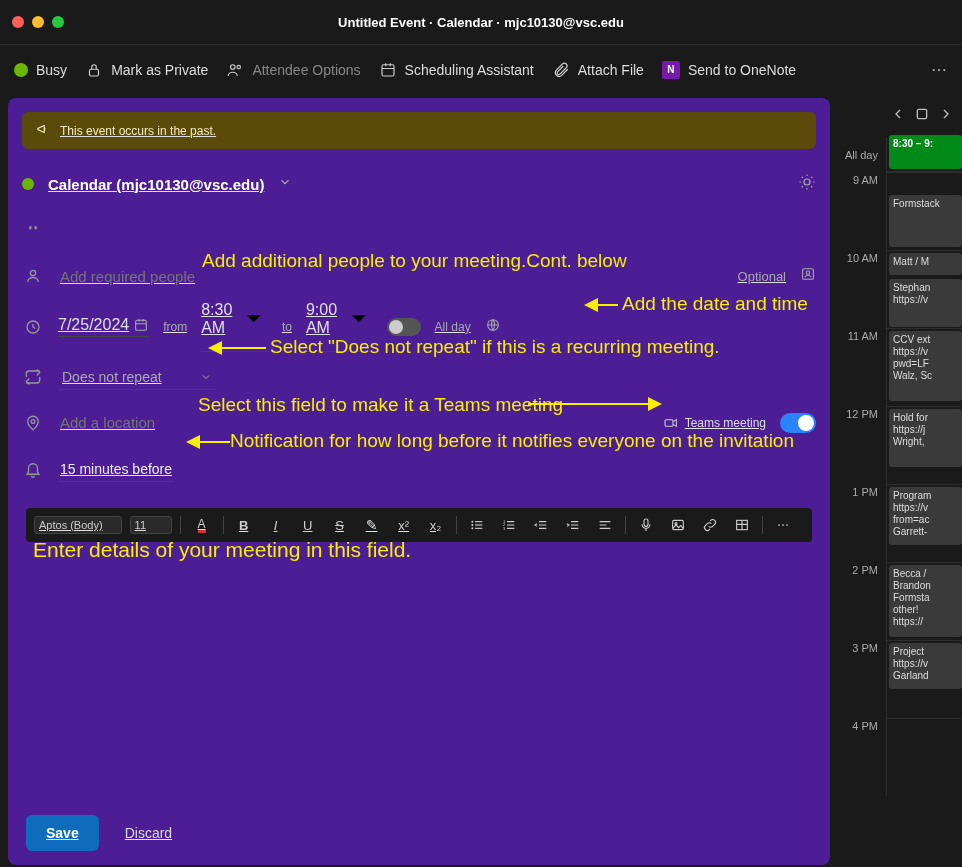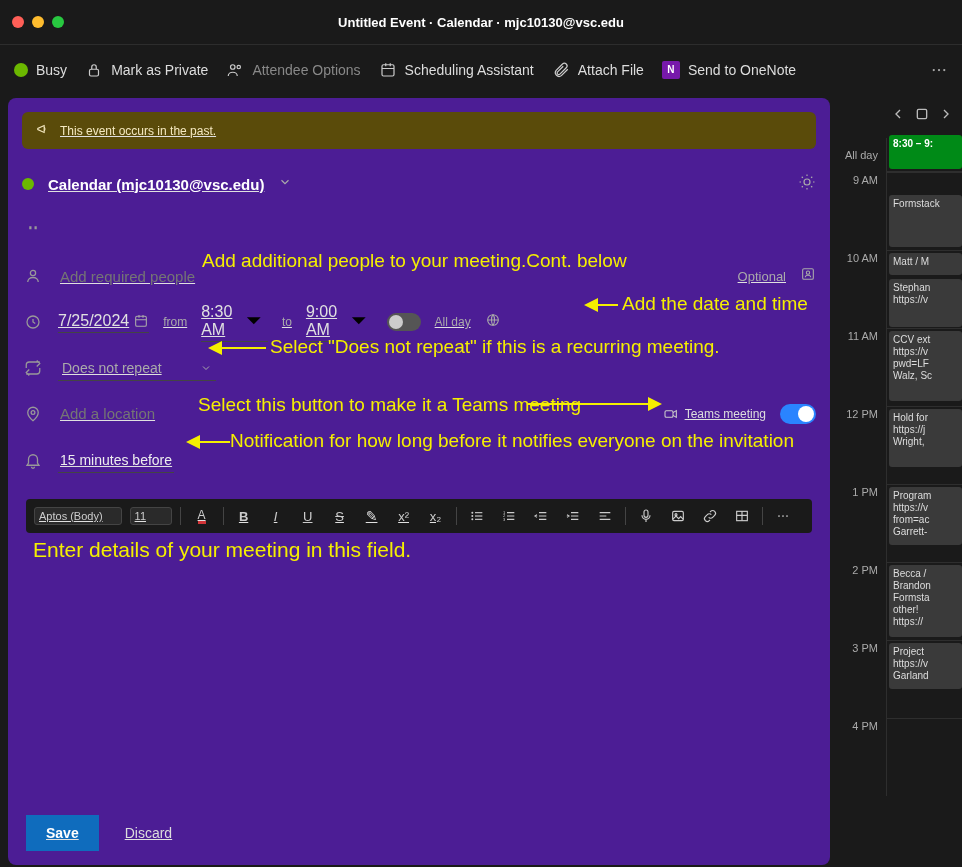--- a/index.html
+++ b/index.html
@@ -96,21 +96,21 @@
     outline:none;
   }
   .people-field {
     flex:1; background:transparent;border:none;color:#888;font-size:15px;padding:4px 2px;
   }
   .optional-lbl { color:#aaa; font-size:13px; margin-left:auto; }
   .optional-box svg{width:16px;height:16px;stroke:#aaa;fill:none;stroke-width:1.6;}
   .date-wrap{display:flex;align-items:center;gap:4px;border-bottom:1px solid #444;padding-bottom:2px;justify-content:flex-end;}
   .date-wrap svg{width:16px;height:16px;stroke:#aaa;fill:none;stroke-width:1.6;}
   .sm-lbl{color:#aaa;font-size:12px;}
-  .time-wrap{display:flex;align-items:center;gap:8px;border-bottom:1px solid #444;padding-bottom:2px;}
+  .time-wrap{display:flex;align-items:center;gap:8px;border-bottom:1px solid #444;padding-bottom:14px;}
   .allday-toggle{width:34px;height:18px;border-radius:9px;background:#555;position:relative;}
   .allday-toggle::after{content:"";width:14px;height:14px;border-radius:50%;background:#ccc;position:absolute;left:2px;top:2px;}
   .tz-icon svg{width:16px;height:16px;stroke:#aaa;fill:none;stroke-width:1.6;}
   .repeat-sel{display:flex;align-items:center;gap:8px;border-bottom:1px solid #444;padding:4px 4px;color:#aaa;font-size:14px;width:158px;justify-content:space-between;}
   .loc-field{flex:1;background:transparent;border:none;border-bottom:1px solid transparent;color:#888;font-size:15px;padding:4px 2px;}
   .teams-lbl{display:flex;align-items:center;gap:6px;font-size:12px;color:#ddd;margin-left:auto;}
   .teams-lbl svg{width:16px;height:16px;stroke:#ccc;fill:none;stroke-width:1.6;}
   .teams-toggle{width:36px;height:20px;border-radius:10px;background:#2a84ff;position:relative;}
   .teams-toggle::after{content:"";width:16px;height:16px;border-radius:50%;background:#fff;position:absolute;right:2px;top:2px;}
   .reminder-sel{color:#eee;font-size:14px;border-bottom:1px solid #444;padding:4px 2px;}
@@ -126,21 +126,21 @@
   .rt-btn{width:24px;height:22px;display:flex;align-items:center;justify-content:center;color:#ccc;font-size:13px;border-radius:3px;}
   .rt-btn svg{width:16px;height:16px;stroke:#ccc;fill:none;stroke-width:1.7;}
   .rt-sep{width:1px;height:18px;background:#444;}
   .rt-color{width:26px;height:20px;display:flex;align-items:center;justify-content:center;}
   .rt-color .swatch-a{display:inline-block;font-size:12px;color:#ccc;border-bottom:3px solid #d13438;line-height:12px;}
   .rt-hl{width:24px;height:20px;display:flex;align-items:center;justify-content:center;}
   .rt-hl .pen{font-size:14px;}
   .rt-body{flex:1;margin:10px 18px;color:#888;}
   
   .footer{margin-top:auto;padding:14px 18px;display:flex;gap:14px;}
-  .btn-save{background:#0f6cbd;color:#fff;font-size:14px;font-weight:600;border:none;border-radius:0;padding:10px 20px;cursor:pointer;}
+  .btn-save{background:#0f6cbd;color:#fff;font-size:14px;font-weight:600;border:none;border-radius:6px;padding:10px 20px;cursor:pointer;}
   .btn-discard{background:transparent;color:#ddd;font-size:14px;border:none;padding:10px 12px;cursor:pointer;}
   
   .daystrip{flex:1;background:#1a1a1a;padding:0 0 0 0;position:relative;overflow:hidden;}
   .strip-nav{height:44px;display:flex;align-items:center;justify-content:flex-end;gap:8px;padding-right:8px;}
   .strip-nav svg{width:16px;height:16px;stroke:#bbb;fill:none;stroke-width:2;}
   .allday-row{display:flex;align-items:center;height:34px;font-size:11px;color:#aaa;}
   .allday-row .lbl{width:48px;text-align:right;padding-right:8px;}
   .allday-row .cell{flex:1;border-left:1px solid #2e2e2e;border-bottom:1px solid #2e2e2e;height:100%;}
   .hour-row{display:flex;height:78px;}
   .hour-row .lbl{width:48px;text-align:right;padding-right:8px;font-size:11px;color:#aaa;padding-top:2px;}
@@ -461,21 +461,21 @@
       <div class="arrow-l" style="left:590px;top:206px;">
           <span class="line" style="width:20px;"></span>
         </div>
       <div class="anno" style="left:614px;top:195px;">Add the date and time</div>
 
       <div class="arrow-l" style="left:214px;top:249px;">
           <span class="line" style="width:44px;"></span>
         </div>
       <div class="anno" style="left:262px;top:238px;">Select "Does not repeat" if this is a recurring meeting.</div>
 
-      <div class="anno" style="left:190px;top:296px;">Select this button to make it a Teams meeting</div>
+      <div class="anno" style="left:190px;top:296px;">Select this field to make it a Teams meeting</div>
       <div class="arrow-r" style="left:640px;top:305px;">
           <span class="line" style="width:120px;"></span>
         </div>
 
       <div class="arrow-l" style="left:192px;top:343px;">
           <span class="line" style="width:30px;"></span>
         </div>
       <div class="anno" style="left:222px;top:332px;">Notification for how long before it notifies everyone on the invitation</div>
 
       <div class="anno" style="left:25px;top:440px;font-size:21px;">Enter details of your meeting in this field.</div>

